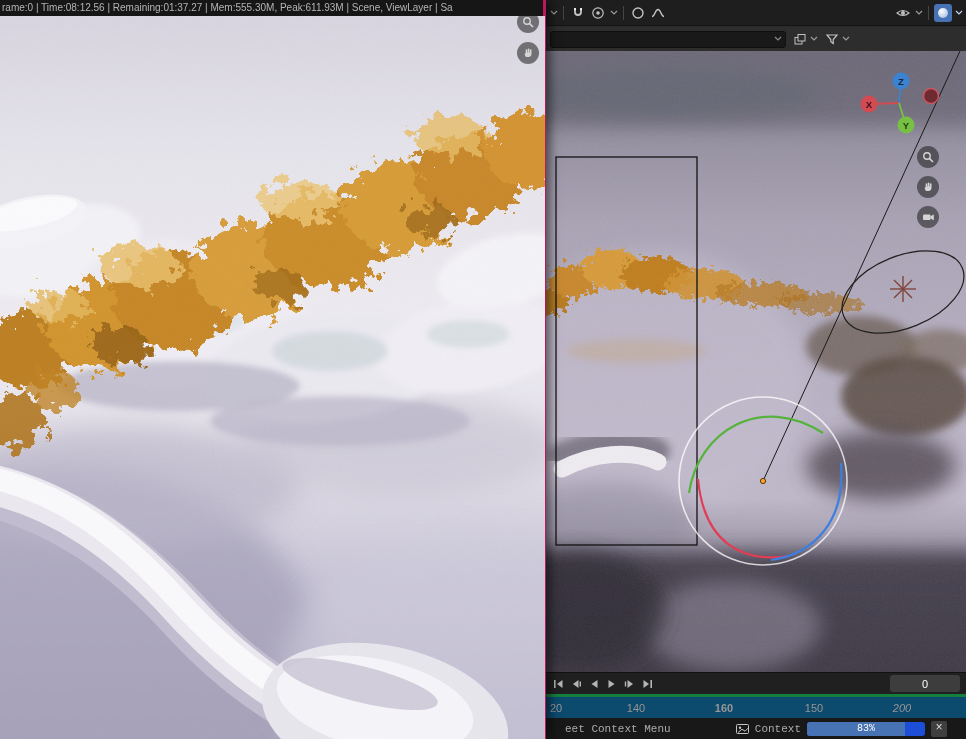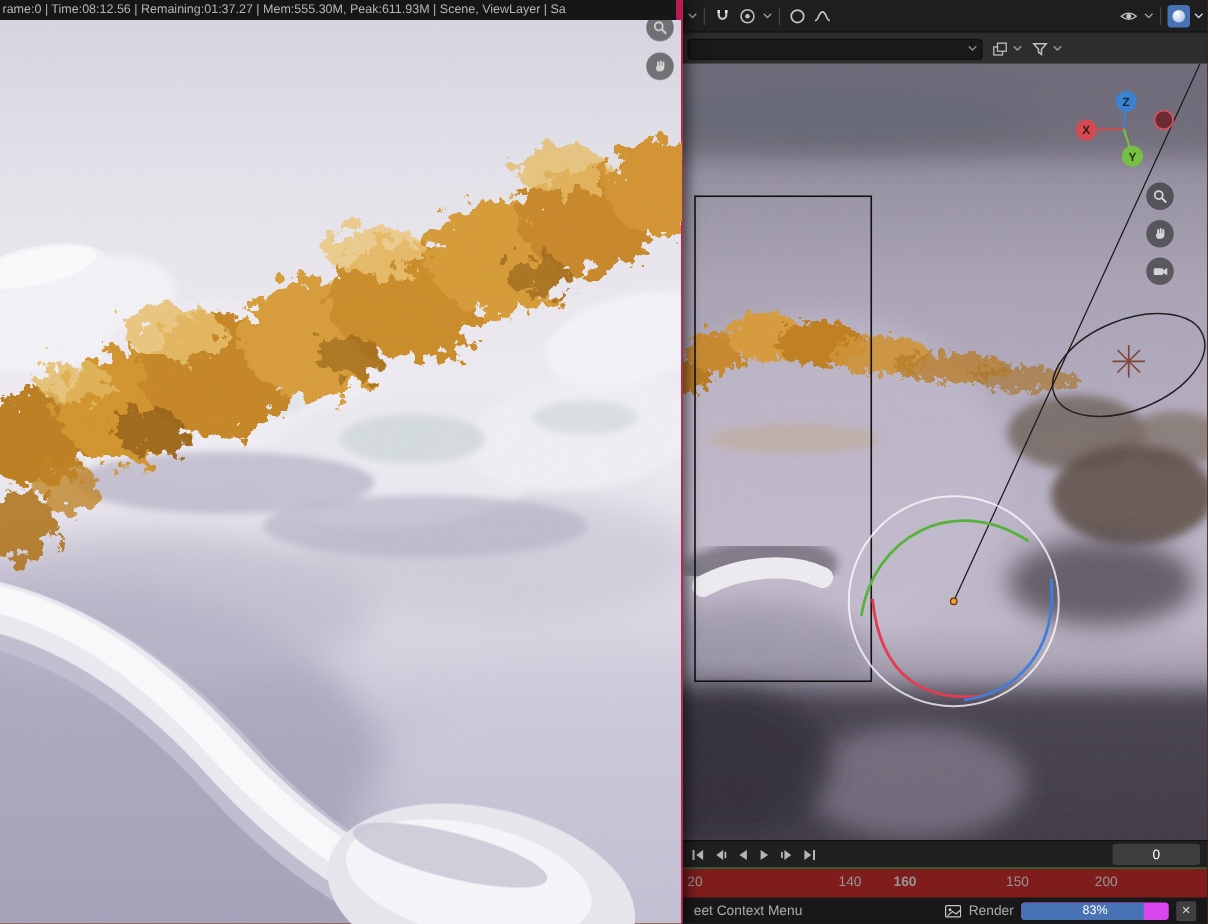--- a/index.html
+++ b/index.html
@@ -25,36 +25,36 @@
   .nav-gizmo{position:absolute;left:305px;top:62px;width:96px;height:80px;}
   .fbtn{position:absolute;width:22px;height:22px;border-radius:50%;background:rgba(28,28,28,.55);
         display:flex;align-items:center;justify-content:center;}
 
   .playback{position:absolute;top:672px;left:0;width:100%;height:22px;background:#202020;border-top:1px solid #101010;
             display:flex;align-items:center;gap:1px;padding:0 3px;box-sizing:border-box;}
   .pbtn{width:17px;height:16px;display:flex;align-items:center;justify-content:center;border-radius:2px;flex:none;}
   .frame-field{margin-left:auto;margin-right:3px;width:70px;height:17px;background:#3d3d3d;border-radius:3px;
                color:#ffffff;font-size:11px;display:flex;align-items:center;justify-content:center;}
 
-  .ruler{position:absolute;top:694px;left:0;width:100%;height:24px;background:#7f1d1d;border-top:1px solid #15803d;}
+  .ruler{position:absolute;top:694px;left:0;width:100%;height:24px;background:#0c4a6e;border-top:3px solid #15803d;}
   .ruler span{position:absolute;top:5px;font-size:11px;color:#969696;transform:translateX(-50%);}
 
   .statusbar{position:absolute;top:718px;left:0;width:100%;height:21px;background:#181818;
-             display:flex;align-items:center;font-size:11px;color:#ababab;padding:0 9px;box-sizing:border-box;gap:6px;}
+             display:flex;align-items:center;font-size:11px;color:#ababab;padding:0 19px;box-sizing:border-box;gap:6px;font-family:Liberation Mono, monospace;}
   .render-status{display:flex;align-items:center;gap:6px;}
-  .progress{position:relative;width:118px;height:14px;background:#d946ef;border-radius:3px;overflow:hidden;}
+  .progress{position:relative;width:118px;height:14px;background:#1d4ed8;border-radius:3px;overflow:hidden;}
   .progress .fill{height:100%;background:#4772b3;}
   .progress .ptext{position:absolute;left:0;top:0;width:100%;height:100%;display:flex;align-items:center;justify-content:center;
                    color:#fff;font-size:10px;}
   .cancel{width:16px;height:16px;background:#3f3f3f;border-radius:2px;color:#dddddd;font-size:12px;line-height:15px;
           display:flex;align-items:center;justify-content:center;}
 
   
-  .render-window{position:absolute;left:0;top:0;width:546px;height:739px;z-index:5;background:#f97316;
-                 box-shadow:4px 0 10px rgba(0,0,0,.55);border-right:5px solid #be185d;box-sizing:border-box;}
+  .render-window{position:absolute;left:0;top:0;width:546px;height:739px;z-index:5;background:#22c55e;
+                 box-shadow:4px 0 10px rgba(0,0,0,.55);border-right:3px solid #be185d;box-sizing:border-box;}
   .render-header{height:16px;background:#161616;color:#b5b5b5;font-size:10px;line-height:16px;
                  white-space:nowrap;overflow:hidden;padding-left:2px;}
   .render-image{position:absolute;top:16px;left:0;width:545px;height:723px;overflow:hidden;}
 </style>
 </head>
 <body>
 
 <div class="screen">
 
   <div class="main-window">
@@ -306,36 +306,36 @@
         <svg width="12" height="12" fill="#b5b5b5">
             <path d="M1.5 2 L7 6 l-5.5 4 Z"></path>
             <path d="M8.4 2 v8 H10 V2 Z"></path>
           </svg>
       </div>
       <div class="frame-field">0</div>
     </div>
 
     <div class="ruler">
       <span style="left:10px;">20</span>
-      <span style="left:90px;margin-left:44px;">140</span>
+      <span style="left:90px;">140</span>
       <span style="left:178px;font-weight:bold;">160</span>
       <span style="left:268px;">150</span>
-      <span style="left:339px;">200</span>
+      <span style="left:356px;font-style:italic;">200</span>
     </div>
 
     <div class="statusbar">
       <span>eet Context Menu</span>
       <div class="spacer"></div>
       <div class="render-status">
         <svg width="13" height="12">
           <rect x="0.5" y="1.5" width="12" height="9" rx="1" fill="none" stroke="#c5c5c5"></rect>
           <circle cx="4" cy="4.8" r="1.2" fill="#c5c5c5"></circle>
           <path d="M2 9.5 L6 6.2 L9 8.2 L12 5.2" stroke="#c5c5c5" fill="none"></path>
           </svg>
-        <span>Render</span>
+        <span>Context</span>
         <div class="progress">
           <div class="fill" style="width: 83%;"></div>
           <div class="ptext">83%</div>
         </div>
         <div class="cancel">×</div>
       </div>
     </div>
   </div>
 
   <div class="render-window">

